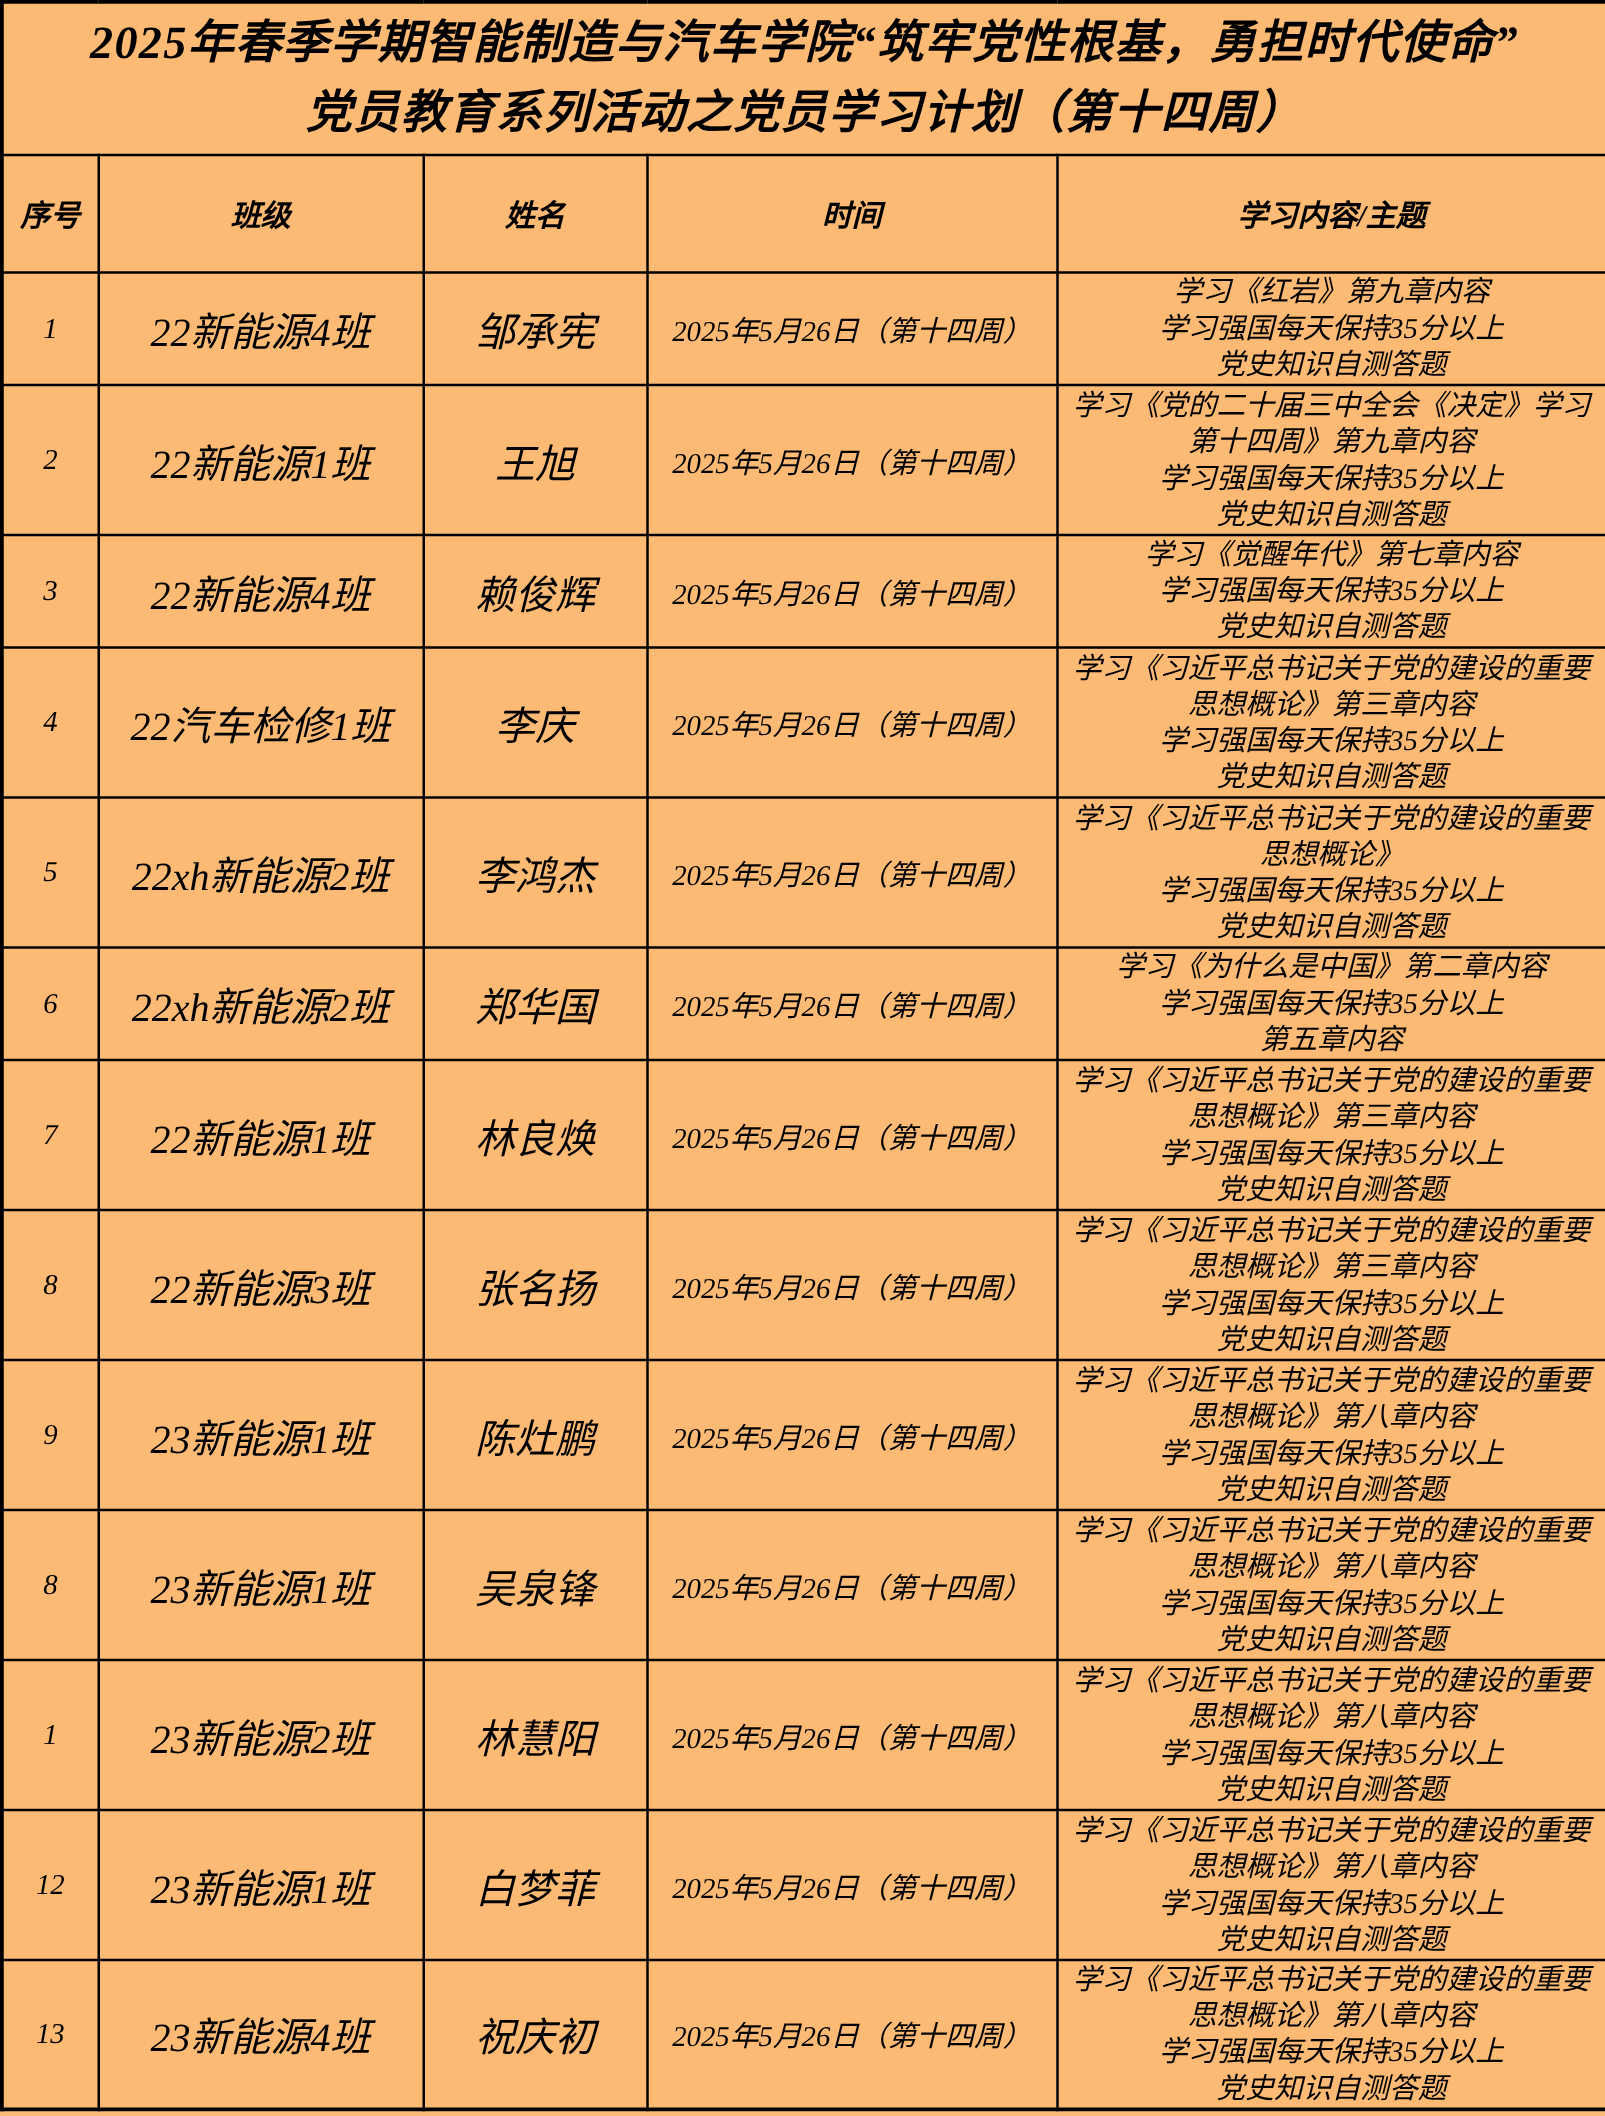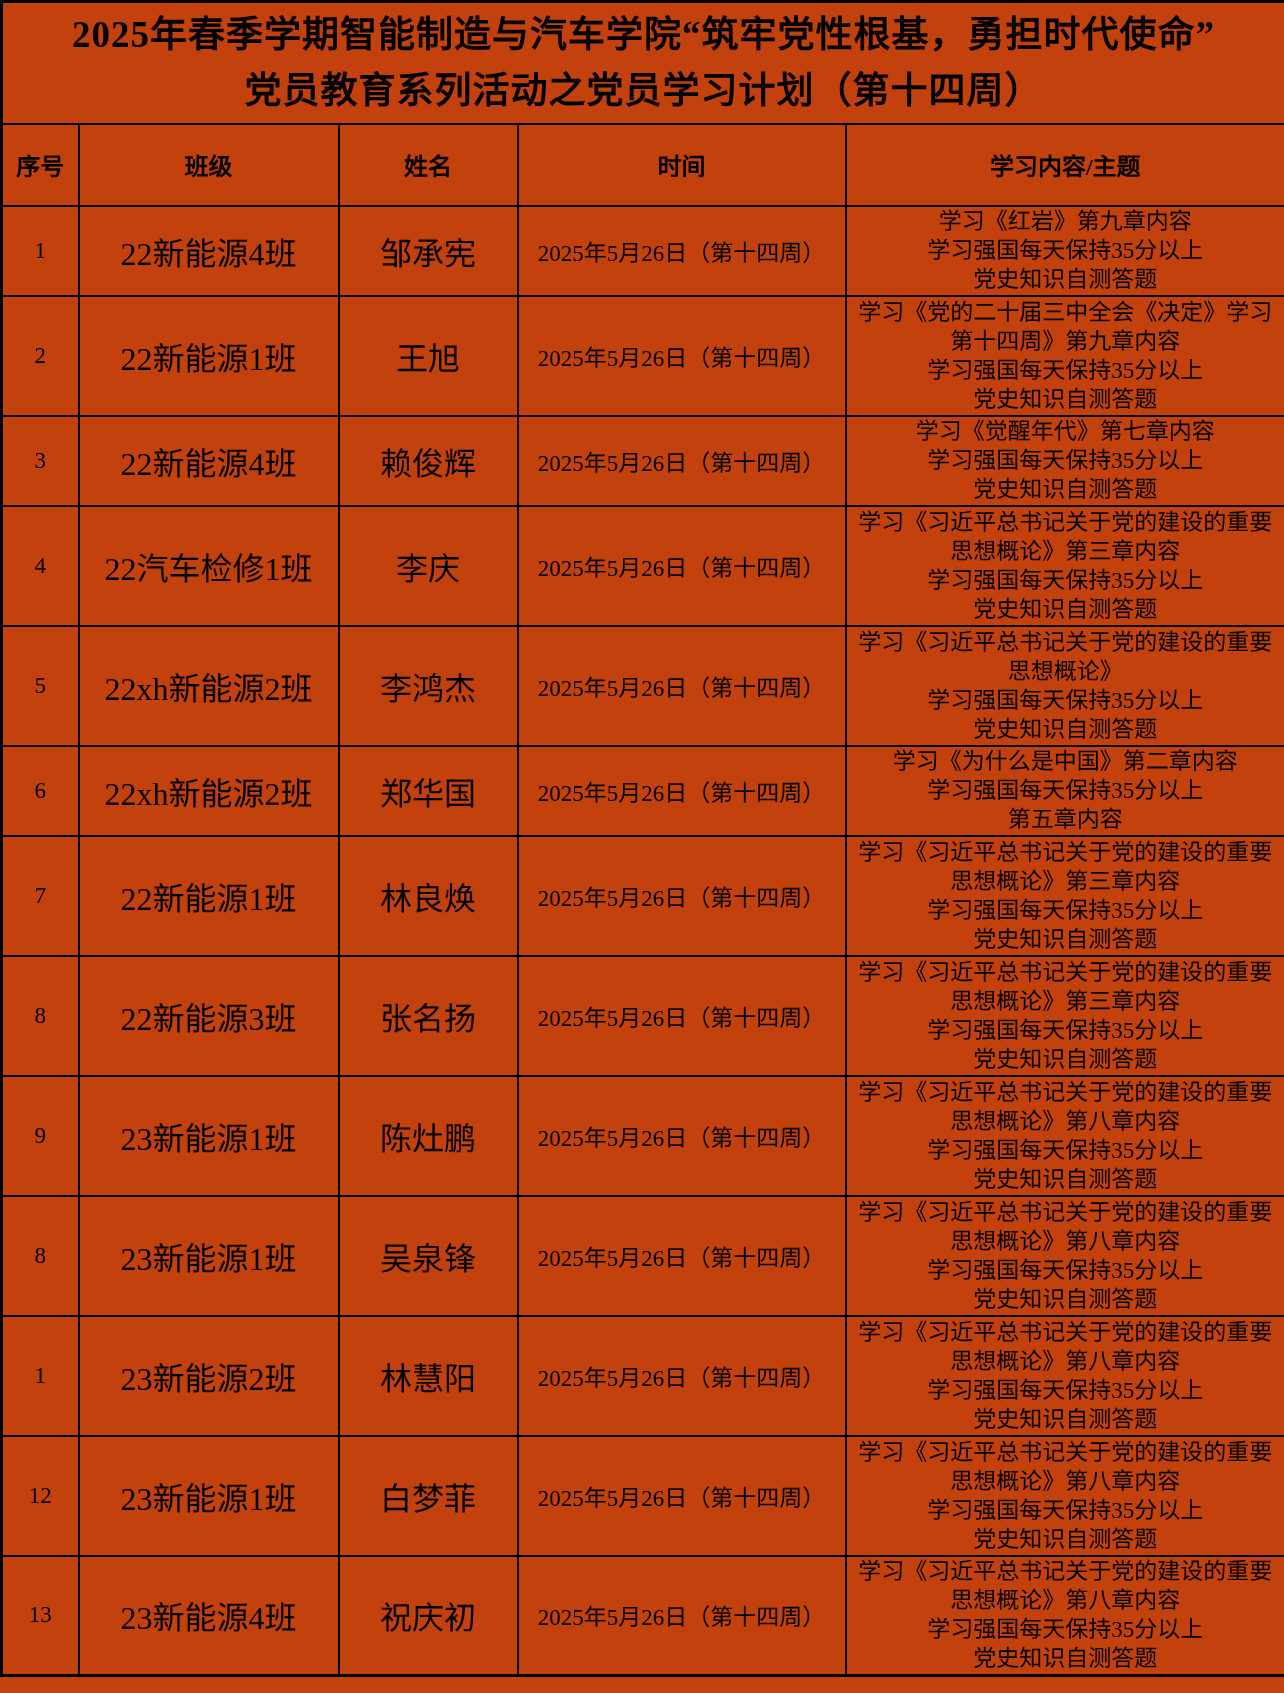--- a/index.html
+++ b/index.html
@@ -4,23 +4,24 @@
 <style>
   * { box-sizing: border-box; }
   html, body {
     margin: 0;
     padding: 0;
     background: #ffffff;
   }
   .page {
     width: 1284px;
     min-height: 1693px;
-    background: #c2410c;
+    background: #fdba74;
     color: #000000;
     font-family: "Liberation Serif", "DejaVu Serif", serif;
+    font-style: italic;
   }
   table.doc {
     width: 1284px;
     border-collapse: collapse;
     table-layout: fixed;
     border: 3px solid #000000;
   }
   table.doc th,
   table.doc td {
     border: 2px solid #000000;
@@ -31,21 +32,21 @@
     color: #000000;
   }
   .title-cell {
     height: 122px;
     font-weight: bold;
     font-size: 37px;
     line-height: 56px;
     letter-spacing: 1px;
   }
   .header-row th {
-    height: 82px;
+    height: 94px;
     font-weight: bold;
     font-size: 24px;
   }
   tbody td {
     font-size: 23px;
   }
   tbody .name-cell,
   tbody .class-cell {
     font-size: 32px;
   }

